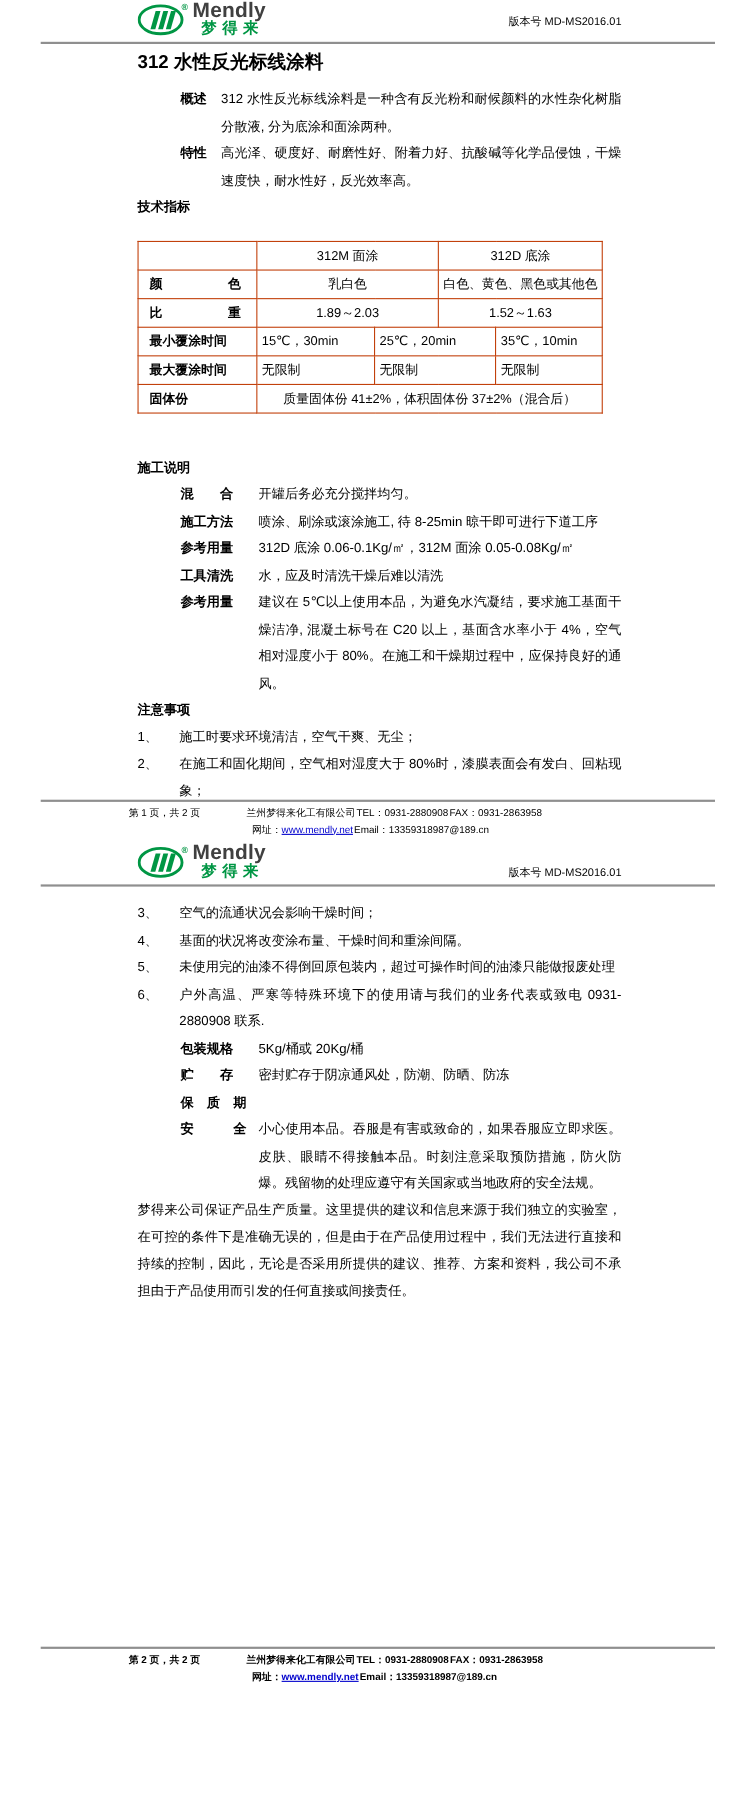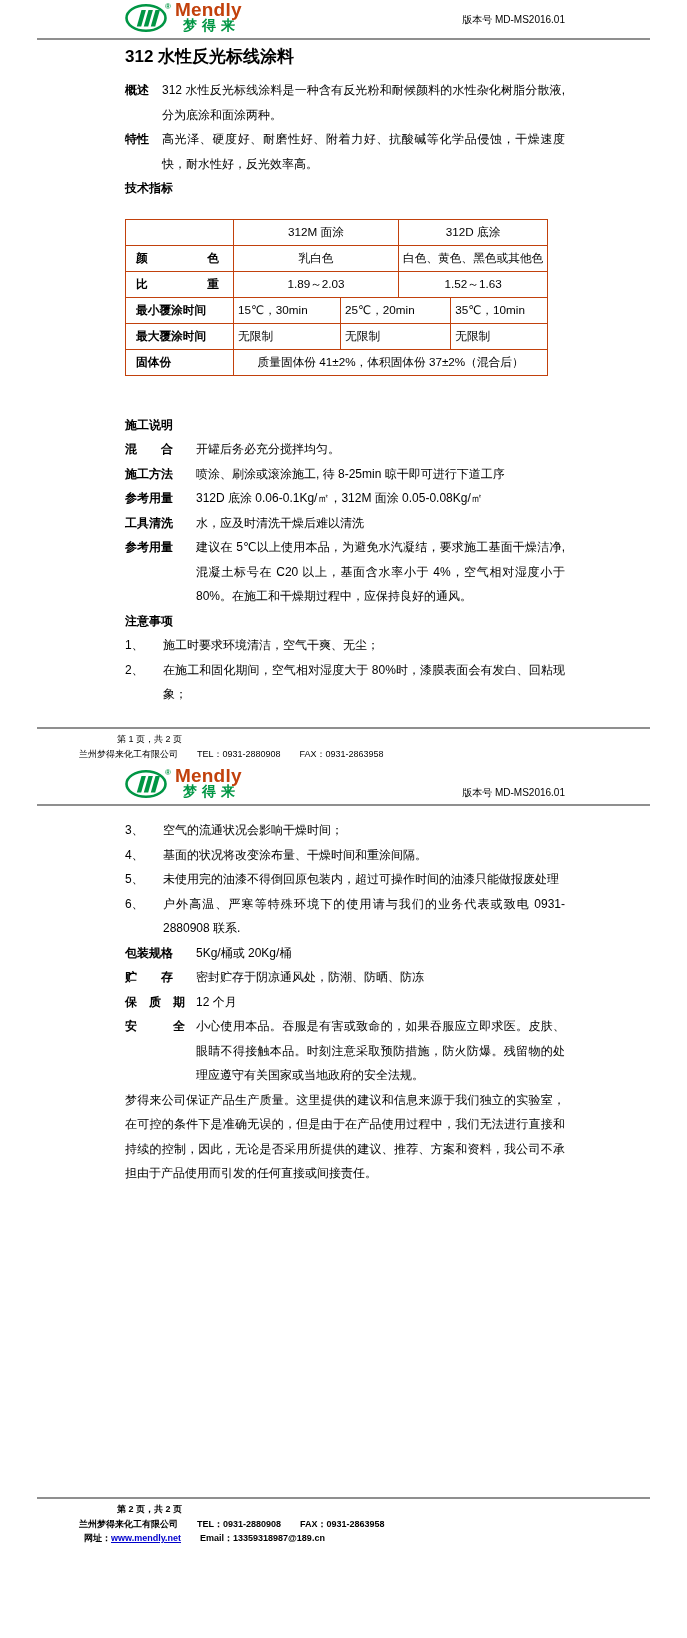--- a/index.html
+++ b/index.html
@@ -8,55 +8,55 @@
   #page-1 { height:760px; }
   #page-2 { height:878px; }
 
   
   .page-header { position:relative; margin:0 37px; border-bottom:2px solid #8f8f8f; }
   #page-1 .page-header { height:38px; }
   #page-2 .page-header { height:44px; }
   .logo { position:absolute; left:88px; top:1px; display:flex; align-items:flex-start; }
   #page-2 .logo { top:7px; }
   .logo-text { margin-left:2px; display:flex; flex-direction:column; }
-  .brand-en { font-size:19px; font-weight:bold; color:#c2410c; line-height:17px; letter-spacing:0.2px; }
+  .brand-en { font-size:19px; font-weight:bold; color:#404040; line-height:17px; letter-spacing:0.2px; }
   .brand-cn { font-size:14px; font-weight:bold; color:#009644; line-height:15px; letter-spacing:5px; padding-left:8px; white-space:nowrap; }
   .version { position:absolute; right:85px; font-size:10px; white-space:nowrap; }
   #page-1 .version { top:13px; }
   #page-2 .version { top:26px; }
 
   
   .content { margin:0 122px 0 125px; font-size:12px; line-height:24.5px; }
   .doc-title { margin:0; padding-top:5px; font-size:17px; font-weight:bold; line-height:24px; }
   .heading { font-weight:bold; }
   .hang { display:flex; }
-  .hang .lbl { flex:none; font-weight:bold; white-space:pre; }
+  .hang .lbl { flex:none; font-weight:bold; white-space:pre;margin-left:39px; }
   .lbl-w37 { width:37px; }
   .lbl-w71 { width:71px; }
   .num-w38 { width:38px; font-weight:normal; white-space:pre; flex:none; }
   .hang .txt { flex:1; text-align:justify; }
   .mt-overview { margin-top:9px; }
   .mt-construction { margin-top:37px; }
   .mt-first-note { margin-top:12px; }
 
   
   .spec-table { border-collapse:collapse; margin-top:18px; font-size:11.7px; line-height:normal; }
   .spec-table td { border:1px solid #c2410c; height:25px; padding:0 4px; white-space:nowrap; }
   .spec-table td.c { text-align:center; }
   .spec-table td.lbl-cell { font-weight:bold; padding-left:10px; }
   .spec-table td.spread { text-align:justify; text-align-last:justify; padding-right:14px; }
 
   
   .page-footer { position:absolute; left:37px; right:37px; border-top:2px solid #8f8f8f; font-size:9px; line-height:14.5px; }
   #page-1 .page-footer { top:727px; }
   #page-2 .page-footer { top:737px;font-weight:bold; }
-  .footer-body { display:flex; padding-top:3px;flex-direction:column; }
+  .footer-body { display:flex; padding-top:3px; }
   .footer-page { margin-left:80px; white-space:nowrap; }
   .footer-info { margin-left:42px; }
-  .f-line { display:flex; gap:19px; white-space:nowrap;align-items:center; }
+  .f-line { display:flex; gap:1px; white-space:nowrap;align-items:center; }
   .f-line2 { margin-left:5px; }
   a.url { color:#0000cc; text-decoration:underline; cursor:pointer; }
 </style>
 </head>
 <body>
 
 <section class="page" id="page-1">
 
   <header class="page-header">
     <div class="logo">
@@ -230,21 +230,20 @@
     <div class="hang">
       <span class="lbl lbl-w71">包装规格</span>
       <span class="txt">5Kg/桶或 20Kg/桶</span>
     </div>
     <div class="hang">
       <span class="lbl lbl-w71">贮　　存</span>
       <span class="txt">密封贮存于阴凉通风处，防潮、防晒、防冻</span>
     </div>
     <div class="hang">
       <span class="lbl lbl-w71">保　质　期</span>
-      <span class="txt">12 个月</span>
     </div>
     <div class="hang">
       <span class="lbl lbl-w71">安　　　全</span>
       <span class="txt">小心使用本品。吞服是有害或致命的，如果吞服应立即求医。皮肤、眼睛不得接触本品。时刻注意采取预防措施，防火防爆。残留物的处理应遵守有关国家或当地政府的安全法规。</span>
     </div>
     <div class="hang">
       <span class="txt">梦得来公司保证产品生产质量。这里提供的建议和信息来源于我们独立的实验室，在可控的条件下是准确无误的，但是由于在产品使用过程中，我们无法进行直接和持续的控制，因此，无论是否采用所提供的建议、推荐、方案和资料，我公司不承担由于产品使用而引发的任何直接或间接责任。</span>
     </div>
   </div>
 

